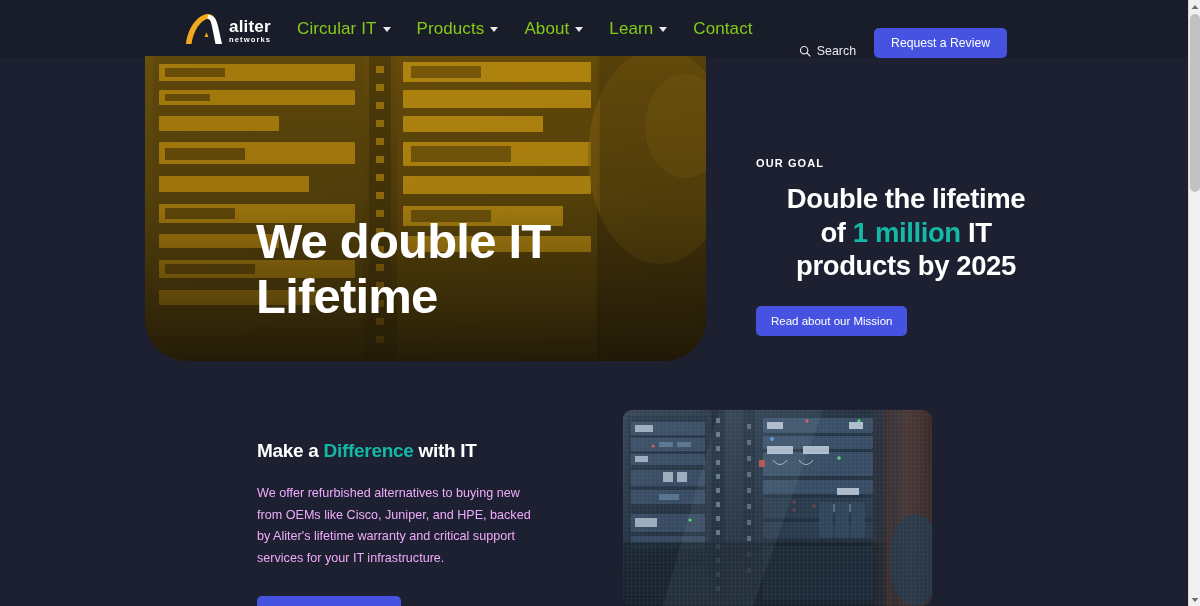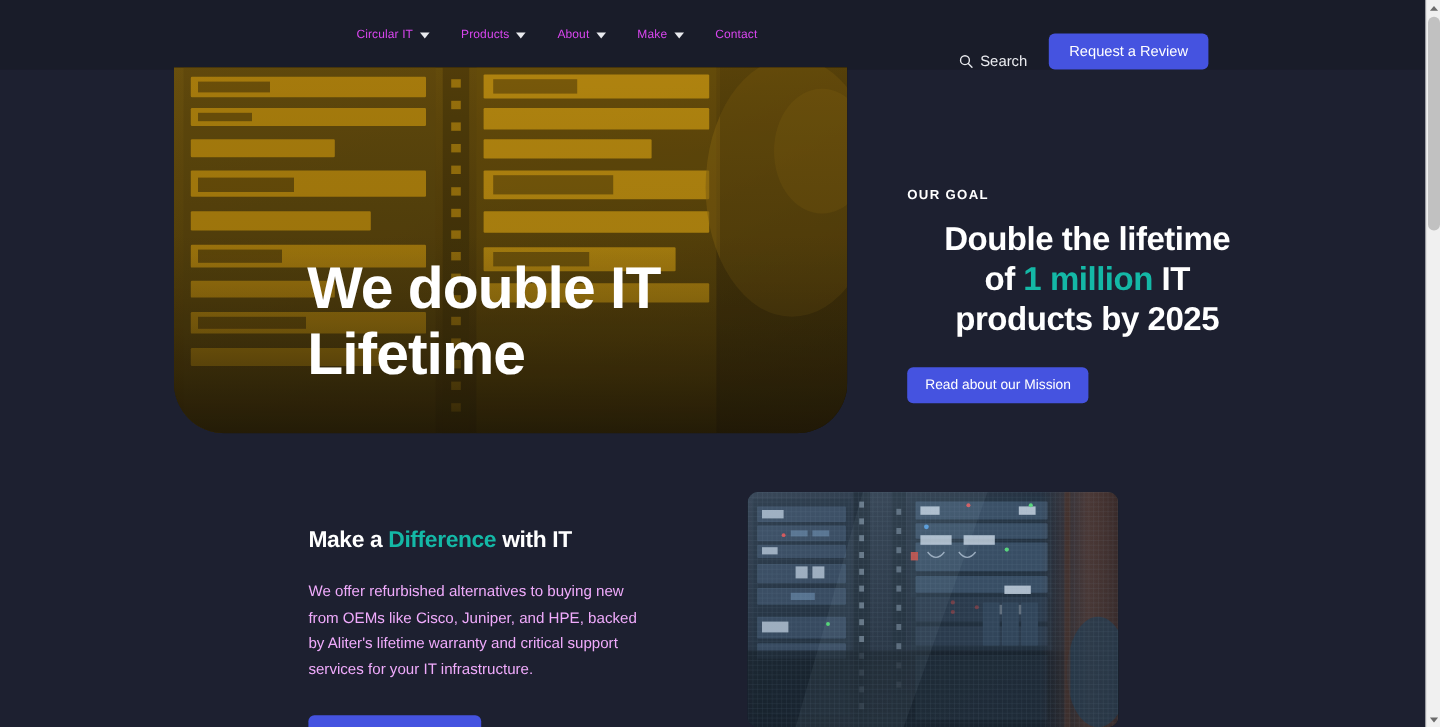--- a/index.html
+++ b/index.html
@@ -44,22 +44,22 @@
     position: absolute;
     left: 297px; top: 0;
     height: 58px;
     display: flex;
     align-items: center;
     gap: 0px;
   }
   .nav-item {
     display: flex;
     align-items: center;
-    color: #d946ef;
-    font-size: 10px;
+    color: #84cc16;
+    font-size: 17px;
     letter-spacing: 0.1px;
     padding: 6px 13px 6px 0;
     margin-right: 13px;
     cursor: pointer;
     white-space: nowrap;
     text-align: center;
   }
   .nav-item:last-child { margin-right: 0; padding-right: 0; }
   .caret {
     display: inline-block;
@@ -237,36 +237,45 @@
   }
 </style>
 </head>
 <body>
 
 <div class="viewport">
   <div class="page">
 
     <header class="header">
 
+      <a class="logo" href="#">
+        <svg viewBox="0 0 100 38">
+          <path d="M5 33 C7 16, 17 4, 26 3 C32 2.5, 35 7, 36 13 L31 14 C30 9.5, 28.5 7.5, 26 8 C20 9.5, 12.5 19, 10.5 33 Z" fill="#f0a81d"></path>
+          <path d="M27 4 C32 3.5, 35.5 8, 37 15 L41 33 L34.5 33 L31 15.5 C30 10, 29 7.5, 26.5 8 Z" fill="#ffffff"></path>
+          <path d="M23.5 26 L27.5 26 L25.5 21.5 Z" fill="#f0a81d"></path>
+          <text x="48" y="21" font-family="Liberation Sans, sans-serif" font-size="17" font-weight="bold" fill="#ffffff" letter-spacing="0.2">aliter</text>
+          <text x="48" y="31" font-family="Liberation Sans, sans-serif" font-size="7.6" font-weight="bold" fill="#ffffff" letter-spacing="1.1">networks</text>
+        </svg>
+      </a>
 
       <nav class="nav">
         <div class="nav-item">
           <span>Circular IT</span>
           <i class="caret"></i>
         </div>
         <div class="nav-item">
           <span>Products</span>
           <i class="caret"></i>
         </div>
         <div class="nav-item">
           <span>About</span>
           <i class="caret"></i>
         </div>
         <div class="nav-item">
-          <span>Make</span>
+          <span>Learn</span>
           <i class="caret"></i>
         </div>
         <div class="nav-item">
           <span>Contact</span>
         </div>
       </nav>
 
       <div class="header-right">
         <button class="search-btn">
           <svg class="search-icon" viewBox="0 0 14 14">

